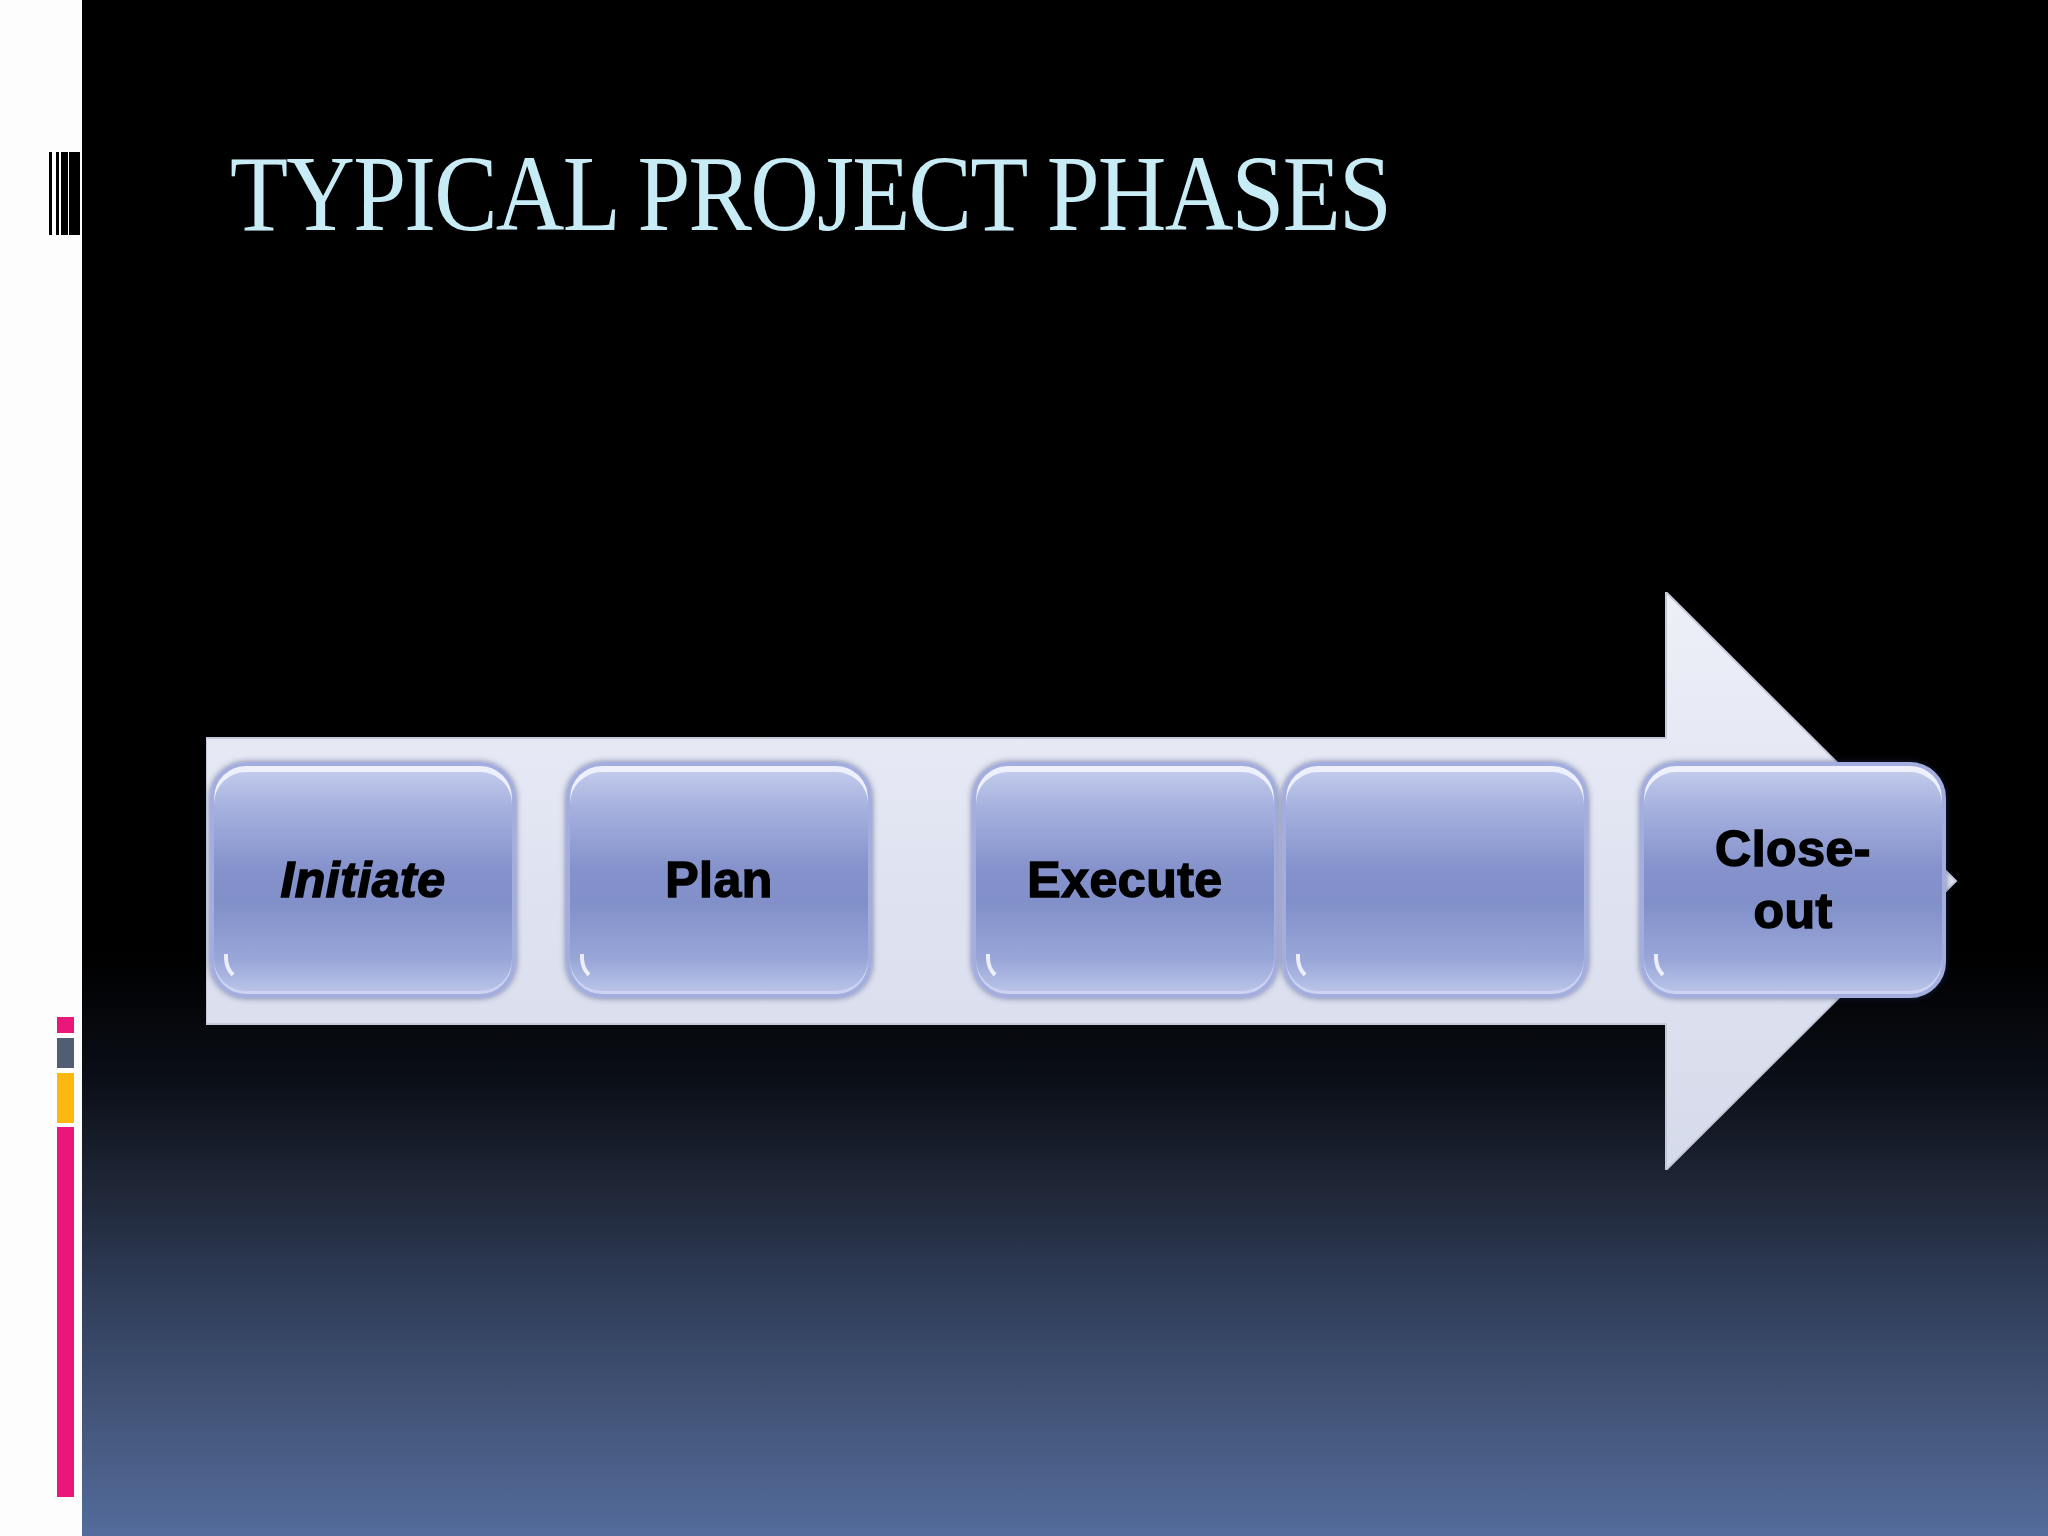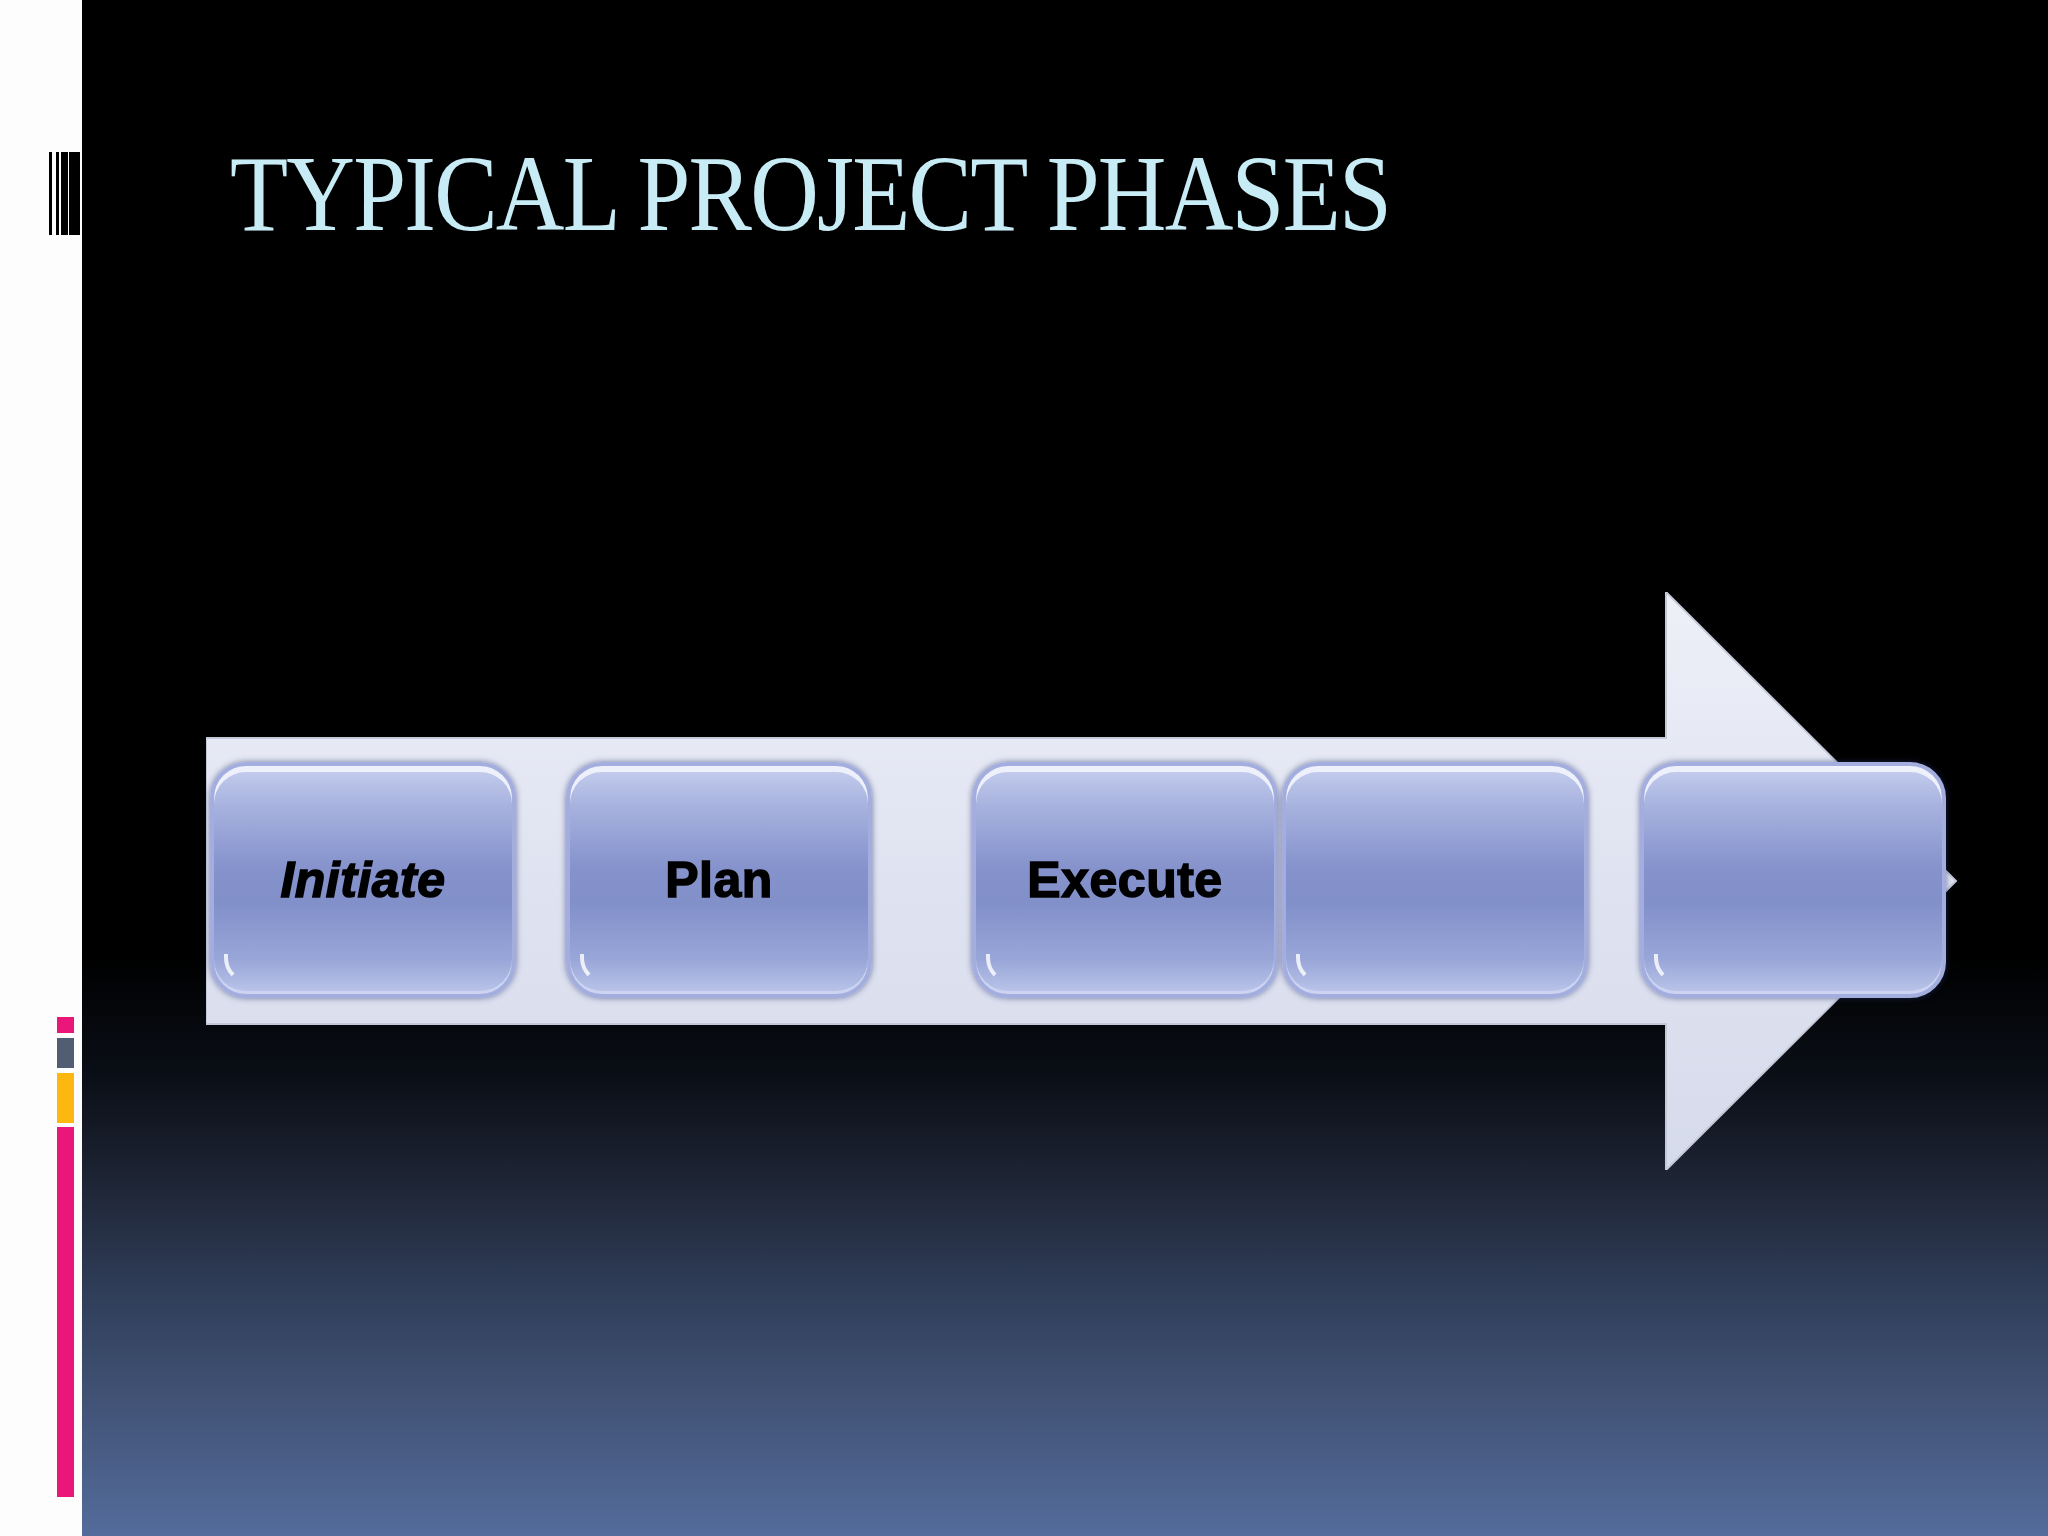--- a/index.html
+++ b/index.html
@@ -57,14 +57,16 @@
   <span class="gloss"></span>
 </div>
 <div class="phase" style="left:972px;">
   <span class="phase-label">Execute</span>
   <span class="gloss"></span>
 </div>
 <div class="phase" style="left:1282px;">
   <span class="gloss"></span>
 </div>
 <div class="phase" style="left:1640px;">
+  <span class="phase-label">Close-
+out</span>
   <span class="gloss"></span>
 </div>
 
 </body></html>

